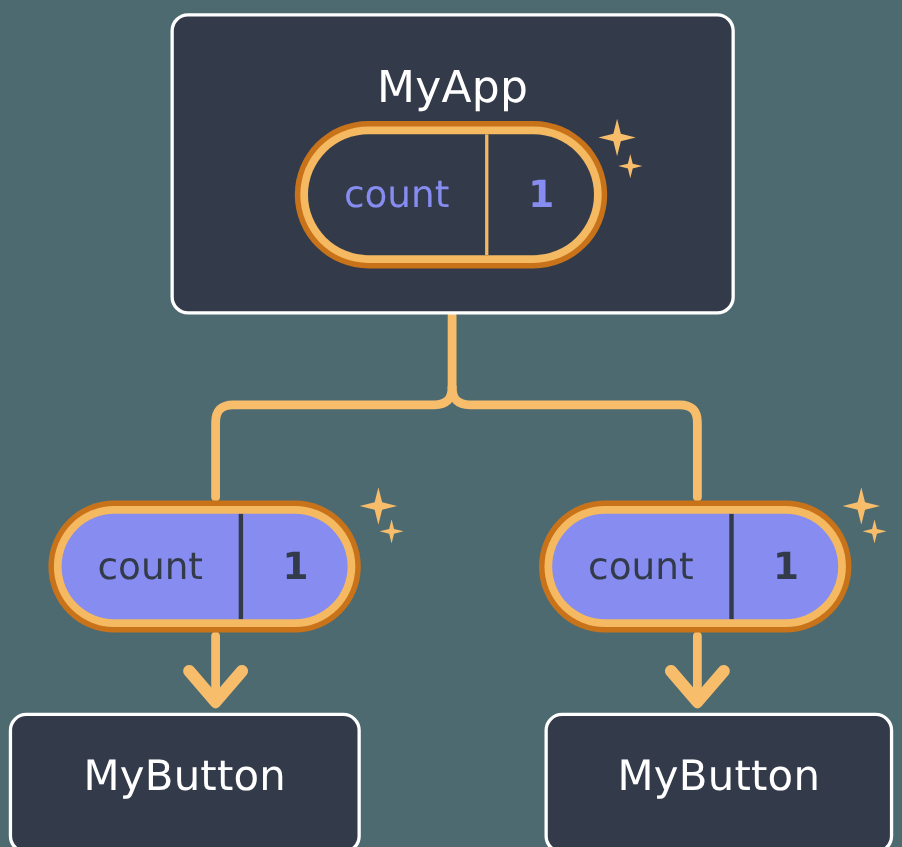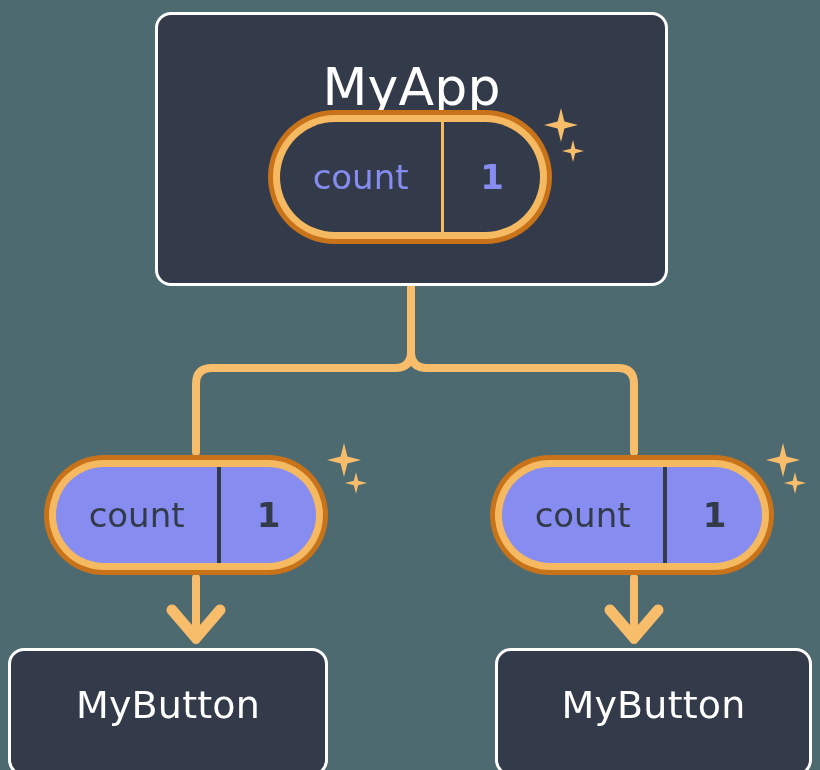--- a/index.html
+++ b/index.html
@@ -23,21 +23,21 @@
     border: 3px solid #ffffff;
     border-radius: 16px;
     box-sizing: border-box;
   }
   .card-title {
     position: absolute;
     left: 0;
     width: 100%;
     text-align: center;
     color: #ffffff;
-    font-size: 52px;
+    font-size: 40px;
     font-weight: 400;
     letter-spacing: 0.2px;
     white-space: nowrap;
   }
 
   
   #app-card {
     left: 155px;
     top: 12px;
     width: 513px;

